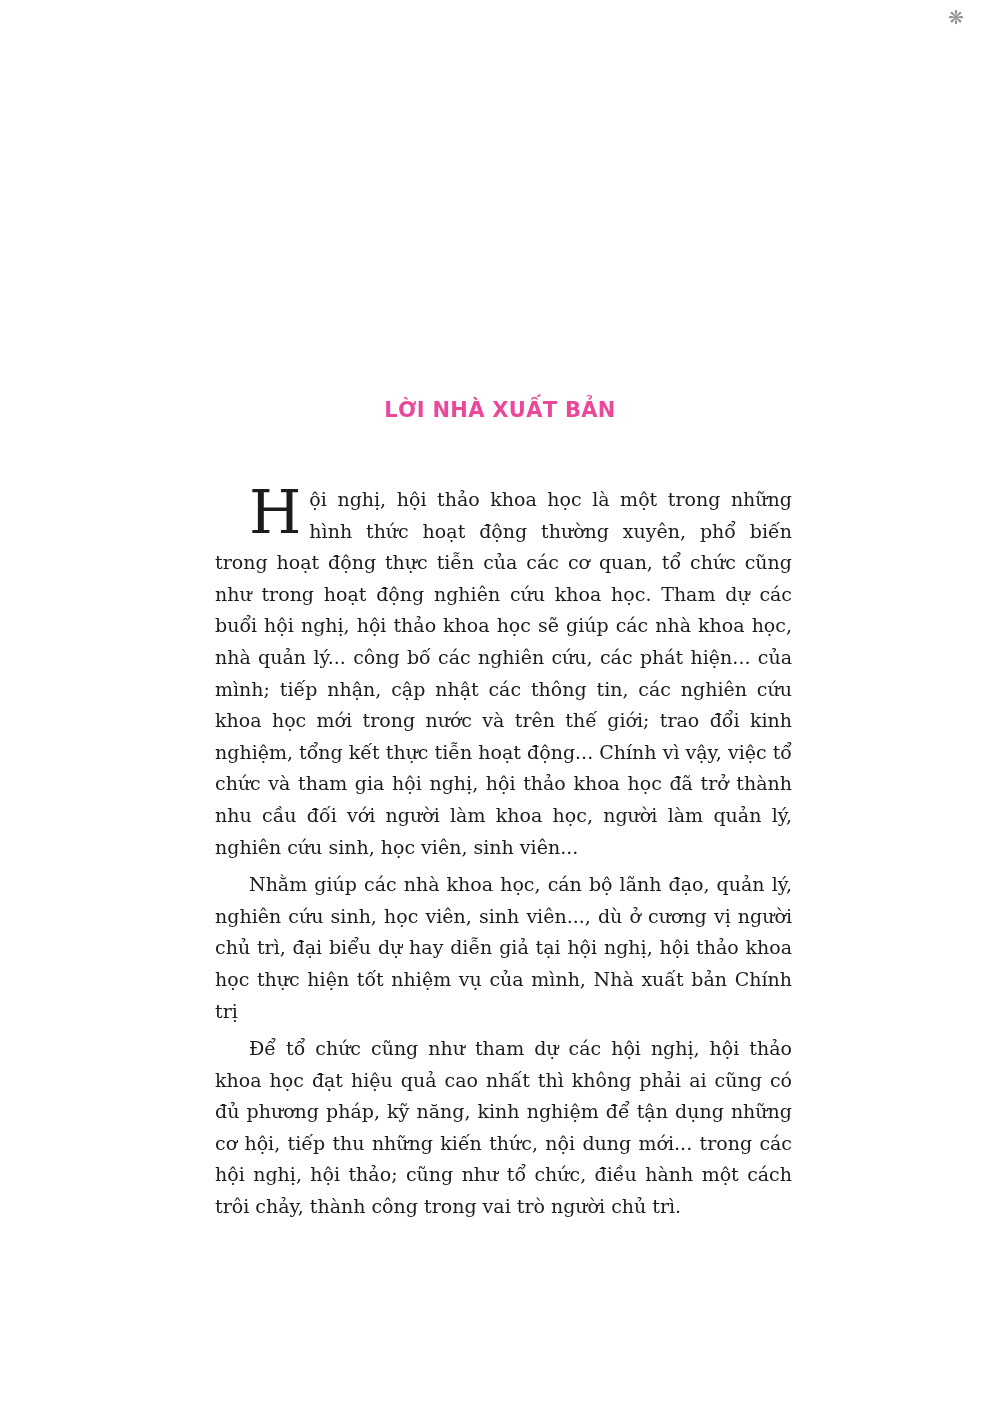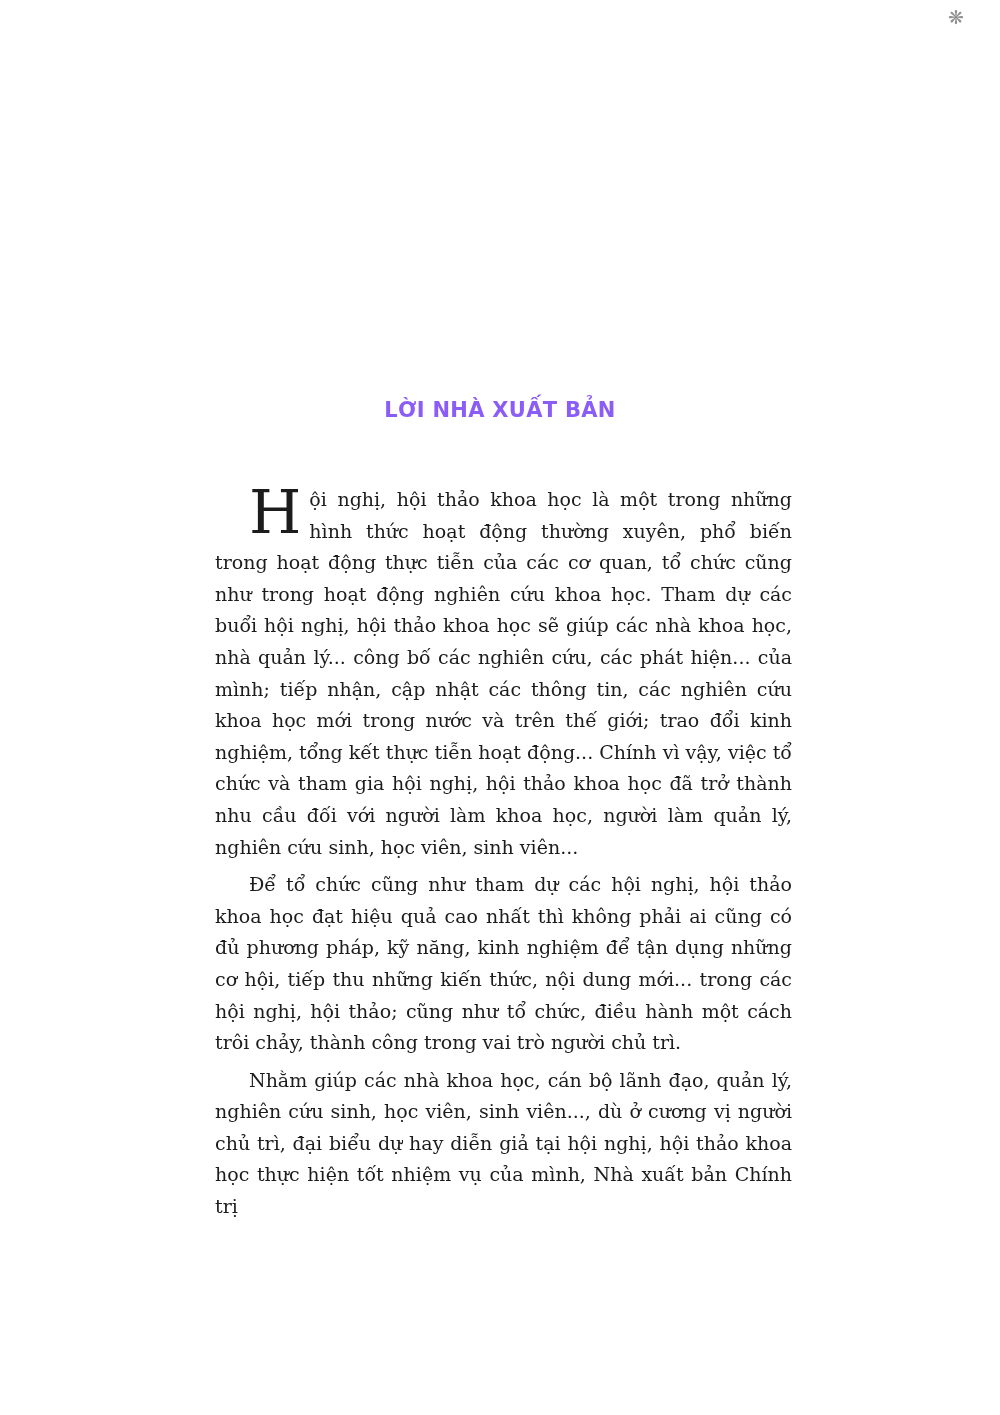--- a/index.html
+++ b/index.html
@@ -26,21 +26,21 @@
     position: absolute;
     top: 398px;
     left: 0;
     width: 100%;
     margin: 0;
     text-align: center;
     font-family: "DejaVu Sans", "Liberation Sans", sans-serif;
     font-weight: bold;
     font-size: 21px;
     letter-spacing: 0.3px;
-    color: #8b5cf6;
+    color: #ec4899;
   }
   .content {
     position: absolute;
     top: 484px;
     left: 215px;
     width: 577px;
     font-size: 19px;
     line-height: 31.6px;
     text-align: justify;
     color: #1c1c1c;
@@ -68,19 +68,19 @@
 <div class="page">
 
   <div class="ornament">❋</div>
 
   <h1 class="title">LỜI NHÀ XUẤT BẢN</h1>
 
   <div class="content">
 
     <p class="para first"><span class="dropcap">H</span><span>ội nghị, hội thảo khoa học là một trong những hình thức hoạt động thường xuyên, phổ biến trong hoạt động thực tiễn của các cơ quan, tổ chức cũng như trong hoạt động nghiên cứu khoa học. Tham dự các buổi hội nghị, hội thảo khoa học sẽ giúp các nhà khoa học, nhà quản lý... công bố các nghiên cứu, các phát hiện... của mình; tiếp nhận, cập nhật các thông tin, các nghiên cứu khoa học mới trong nước và trên thế giới; trao đổi kinh nghiệm, tổng kết thực tiễn hoạt động... Chính vì vậy, việc tổ chức và tham gia hội nghị, hội thảo khoa học đã trở thành nhu cầu đối với người làm khoa học, người làm quản lý, nghiên cứu sinh, học viên, sinh viên...</span></p>
 
+    <p class="para">Nhằm giúp các nhà khoa học, cán bộ lãnh đạo, quản lý, nghiên cứu sinh, học viên, sinh viên..., dù ở cương vị người chủ trì, đại biểu dự hay diễn giả tại hội nghị, hội thảo khoa học thực hiện tốt nhiệm vụ của mình, Nhà xuất bản Chính trị</p>
+
     <p class="para">Để tổ chức cũng như tham dự các hội nghị, hội thảo khoa học đạt hiệu quả cao nhất thì không phải ai cũng có đủ phương pháp, kỹ năng, kinh nghiệm để tận dụng những cơ hội, tiếp thu những kiến thức, nội dung mới... trong các hội nghị, hội thảo; cũng như tổ chức, điều hành một cách trôi chảy, thành công trong vai trò người chủ trì.</p>
-
-    <p class="para">Nhằm giúp các nhà khoa học, cán bộ lãnh đạo, quản lý, nghiên cứu sinh, học viên, sinh viên..., dù ở cương vị người chủ trì, đại biểu dự hay diễn giả tại hội nghị, hội thảo khoa học thực hiện tốt nhiệm vụ của mình, Nhà xuất bản Chính trị</p>
 
   </div>
 
 </div>
 
 </body></html>

